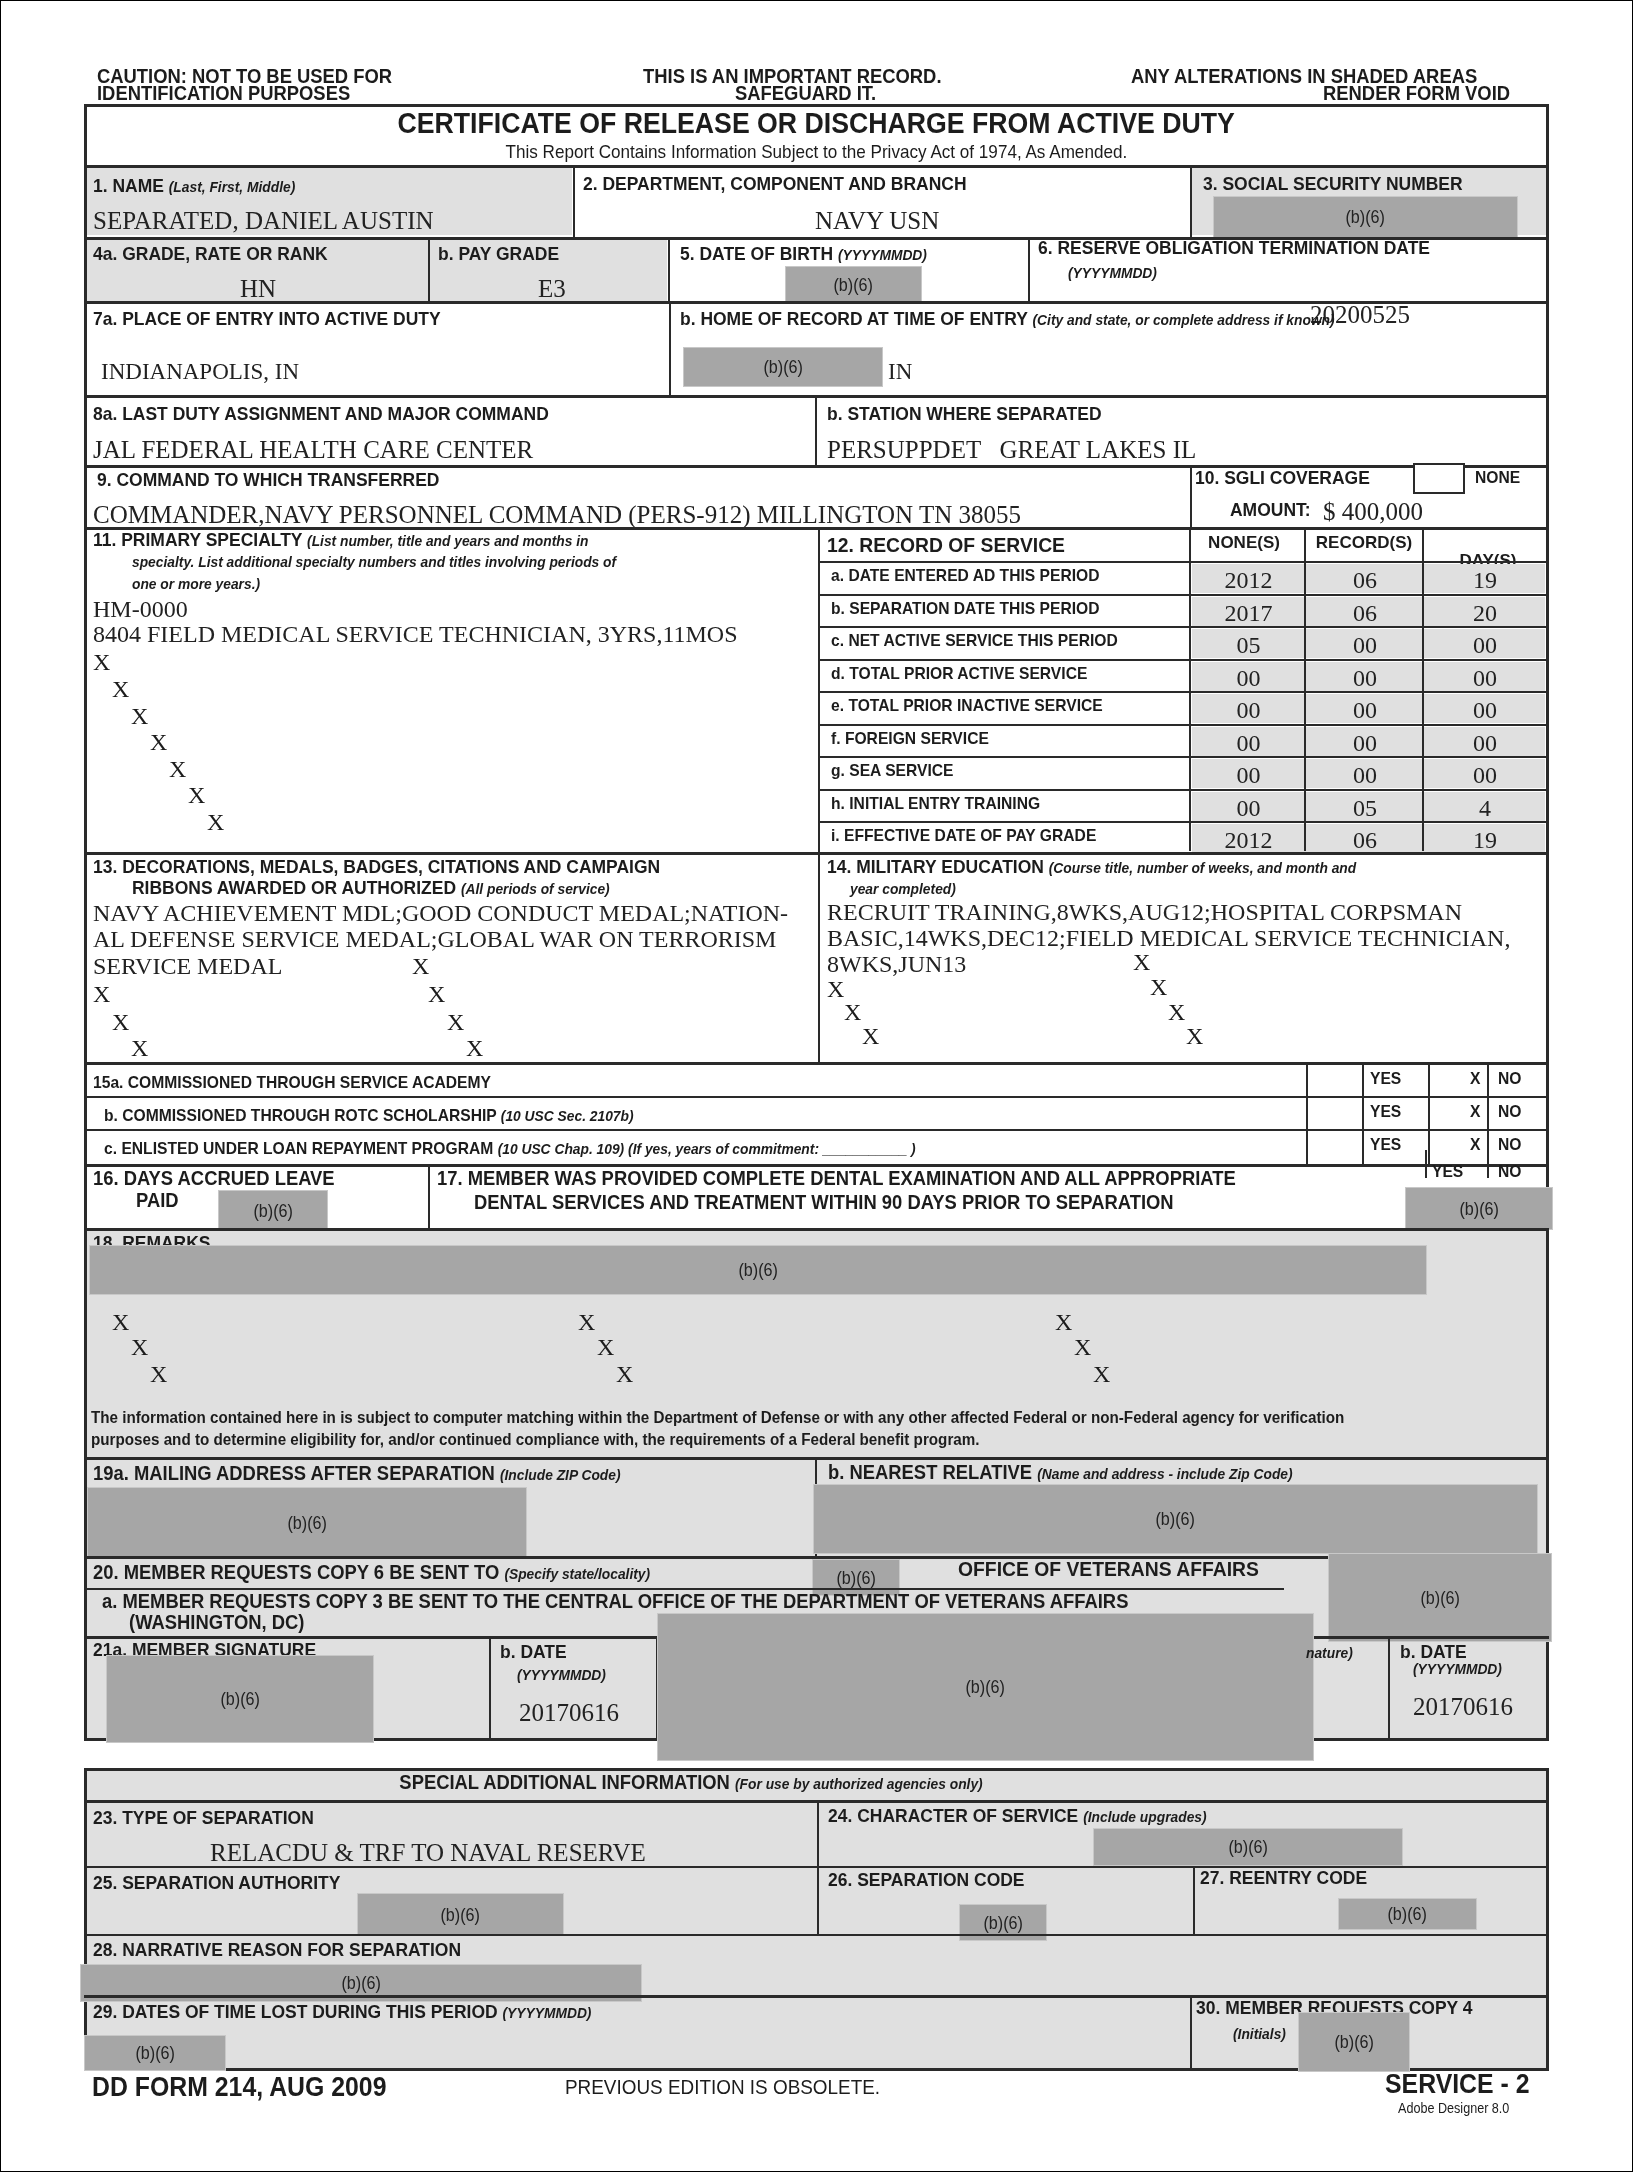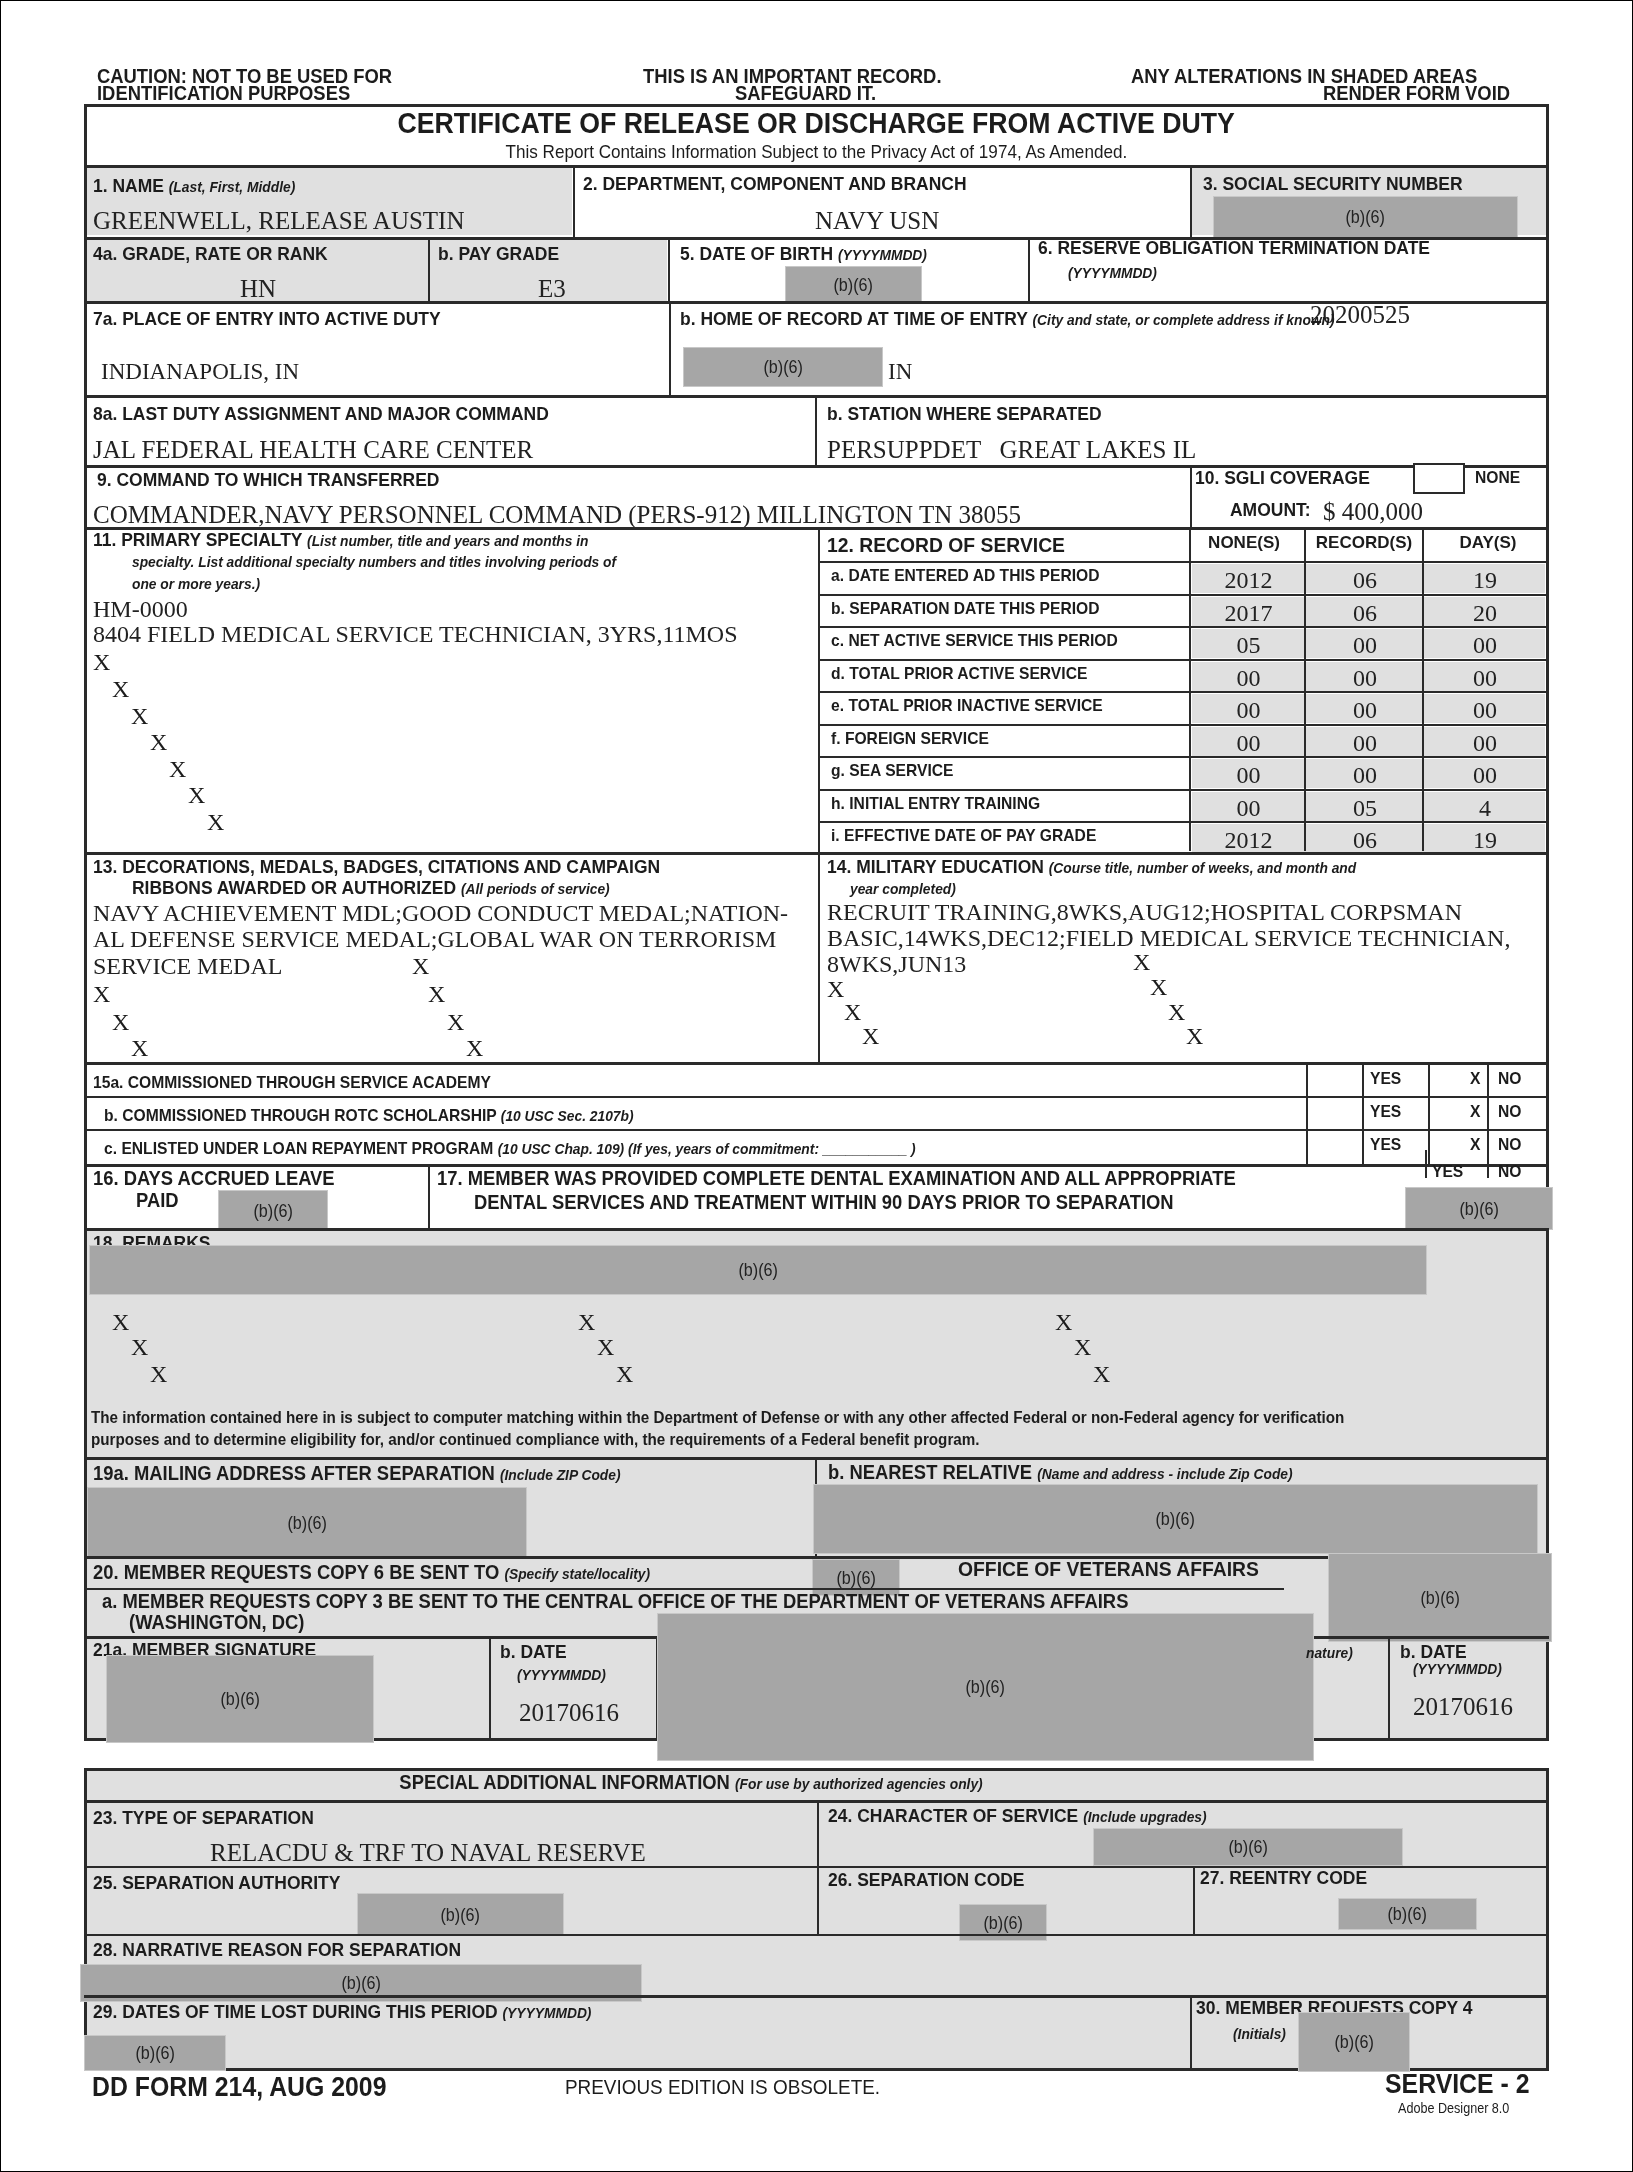--- a/index.html
+++ b/index.html
@@ -41,21 +41,21 @@
   <div class="lbl" style="display:inline-block;font-size:29px;transform:scaleX(0.92);transform-origin:center top;">CERTIFICATE OF RELEASE OR DISCHARGE FROM ACTIVE DUTY</div>
 </div>
 <div class="abs" style="left:84px;top:141px;width:1465px;text-align:center;">
   <div style="display:inline-block;font-size:19px;transform:scaleX(0.9);transform-origin:center top;">This Report Contains Information Subject to the Privacy Act of 1974, As Amended.</div>
 </div>
 
 <div class="hl thick" style="left:84px;top:165px;width:1465px;"></div>
 <div class="cell-shade" style="left:87px;top:168px;width:485px;height:67px;"></div>
 <div class="cell-shade" style="left:1192px;top:168px;width:354px;height:67px;"></div>
 <div class="abs lbl" style="left:93px;top:176px;"><span>1.  NAME</span> <i>(Last, First, Middle)</i></div>
-<div class="abs val" style="left:93px;top:208px;">GREENWELL, RELEASE AUSTIN</div>
+<div class="abs val" style="left:93px;top:208px;">SEPARATED, DANIEL AUSTIN</div>
 <div class="vl" style="left:573px;top:165px;height:73px;"></div>
 <div class="abs lbl" style="left:583px;top:174px;">2.  DEPARTMENT, COMPONENT AND BRANCH</div>
 <div class="abs val" style="left:815px;top:208px;">NAVY USN</div>
 <div class="vl" style="left:1190px;top:165px;height:73px;"></div>
 <div class="abs lbl" style="left:1203px;top:174px;">3.  SOCIAL SECURITY NUMBER</div>
 <div class="redact" style="left:1213px;top:196px;width:305px;height:42px;">
     <span>(b)(6)</span>
   </div>
 
 <div class="hl thick" style="left:84px;top:237px;width:1465px;"></div>
@@ -115,21 +115,21 @@
 <div class="xmark" style="left:169px;top:757px;">X</div>
 <div class="xmark" style="left:188px;top:783px;">X</div>
 <div class="xmark" style="left:207px;top:810px;">X</div>
 
 <div class="vl" style="left:818px;top:527px;height:325px;"></div>
 
 <div class="abs" style="left:819px;top:529px;width:728px;height:322px;">
   <div class="abs lbl" style="left:8px;top:5px;font-size:21px;">12. RECORD OF SERVICE</div>
   <div class="abs lbl sm" style="left:375px;top:5px;width:100px;text-align:center;transform:none;">NONE(S)</div>
   <div class="abs lbl sm" style="left:490px;top:5px;width:110px;text-align:center;transform:none;">RECORD(S)</div>
-  <div class="abs lbl sm" style="left:610px;top:5px;width:118px;text-align:center;transform:none;">DAY(S)</div>
+  <div class="abs lbl sm" style="left:610px;top:23px;width:118px;text-align:center;transform:none;">DAY(S)</div>
   <div class="vl" style="left:370px;top:0;height:322px;"></div>
   <div class="vl" style="left:485px;top:0;height:322px;"></div>
   <div class="vl" style="left:603px;top:0;height:322px;"></div>
 </div>
 
 <div id="ros-rows">
     <div class="hl" style="left:819px;top:561px;width:728px;"></div>
     <div class="cell-shade" style="left:1192px;top:564px;width:353px;height:29px;"></div>
     <div class="abs lbl sm" style="left:831px;top:567px;">a. DATE ENTERED AD THIS PERIOD</div>
     <div class="abs val center" style="left:1192px;top:568px;width:113px;font-size:24px;">2012</div>

